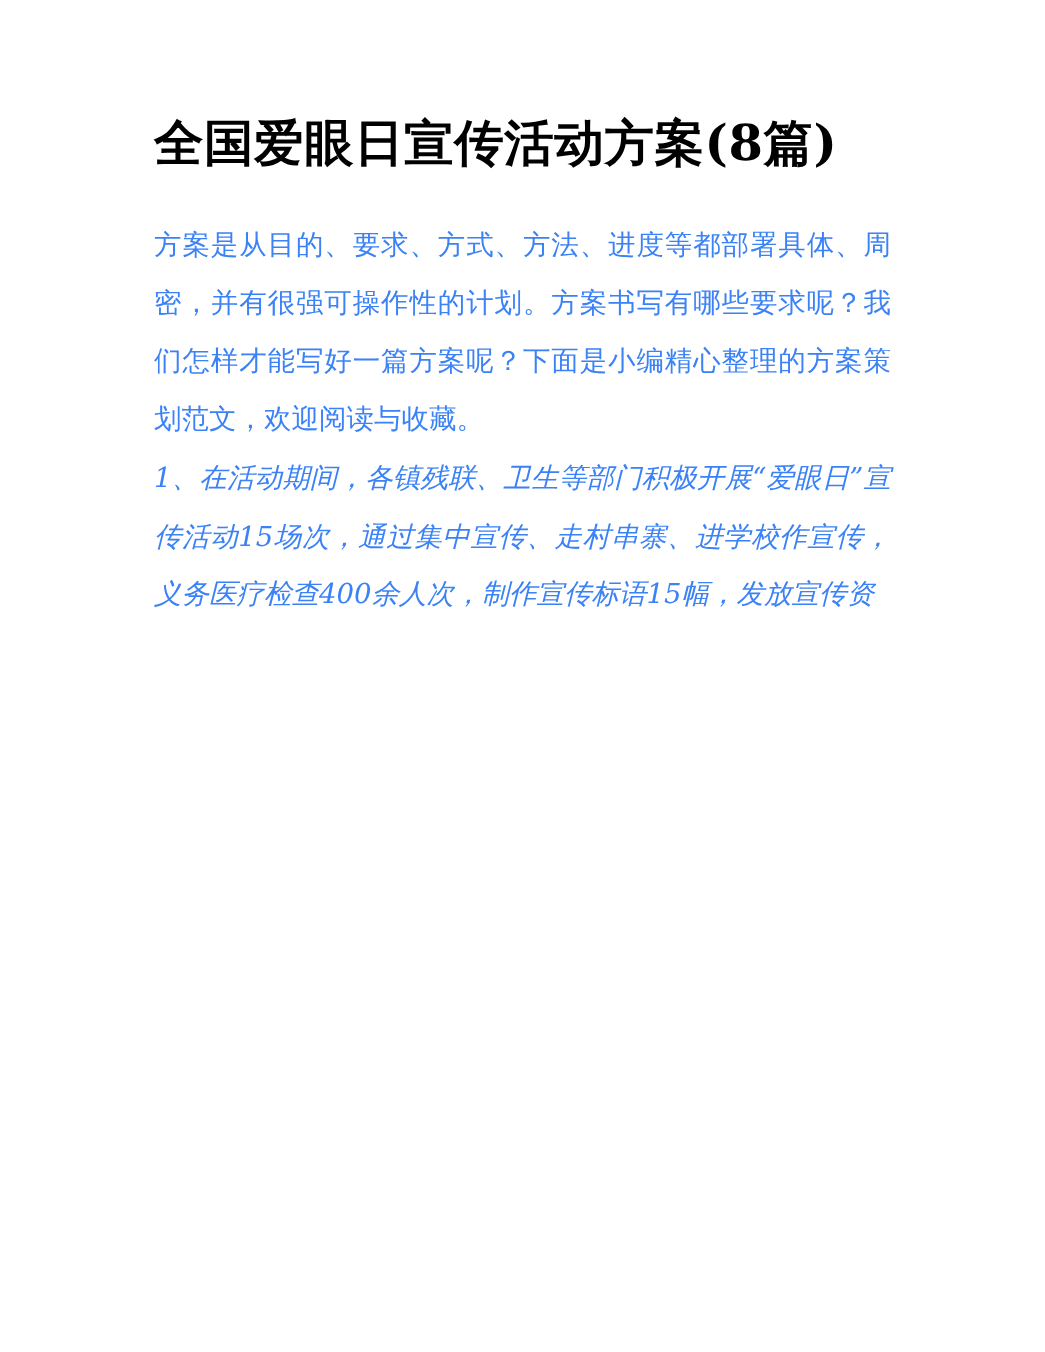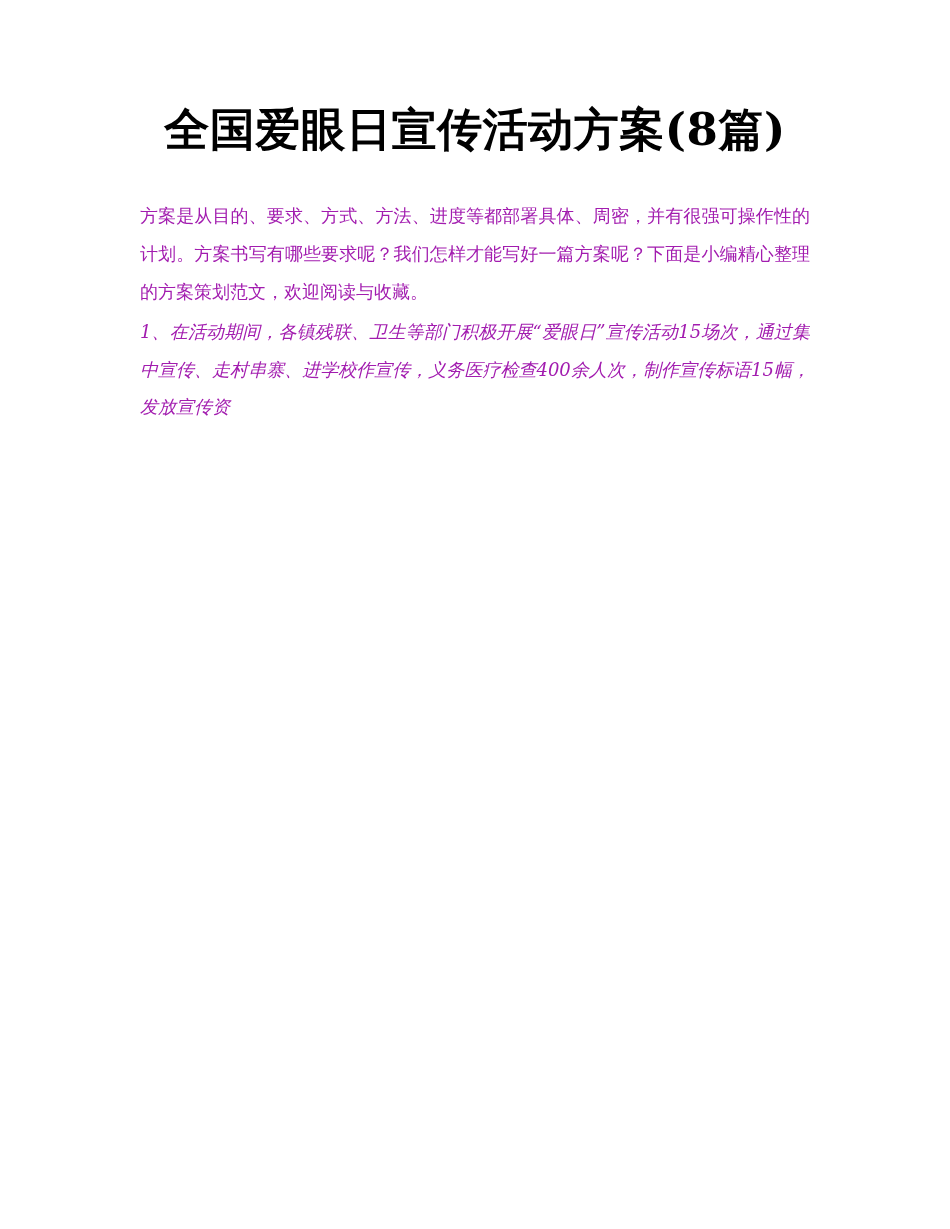--- a/index.html
+++ b/index.html
@@ -18,29 +18,28 @@
     color: #1a1a1a;
     overflow: hidden;
   }
   .doc-title {
     font-size: 45px;
     font-weight: 700;
     line-height: 1.32;
     letter-spacing: 0.5px;
     margin: 0 0 38px 0;
     color: #000000;
-    text-align: center;
   }
   .para {
-    font-size: 18px;
+    font-size: 25px;
     line-height: 2.1;
     margin: 0 0 2px 0;
     text-align: justify;
     text-justify: inter-ideograph;
-    color: #a21caf;
+    color: #3b82f6;
   }
   .para.tight {
     margin-bottom: 0;
     font-style: italic;
   }
 </style>
 </head>
 <body>
 
 <div class="page">

